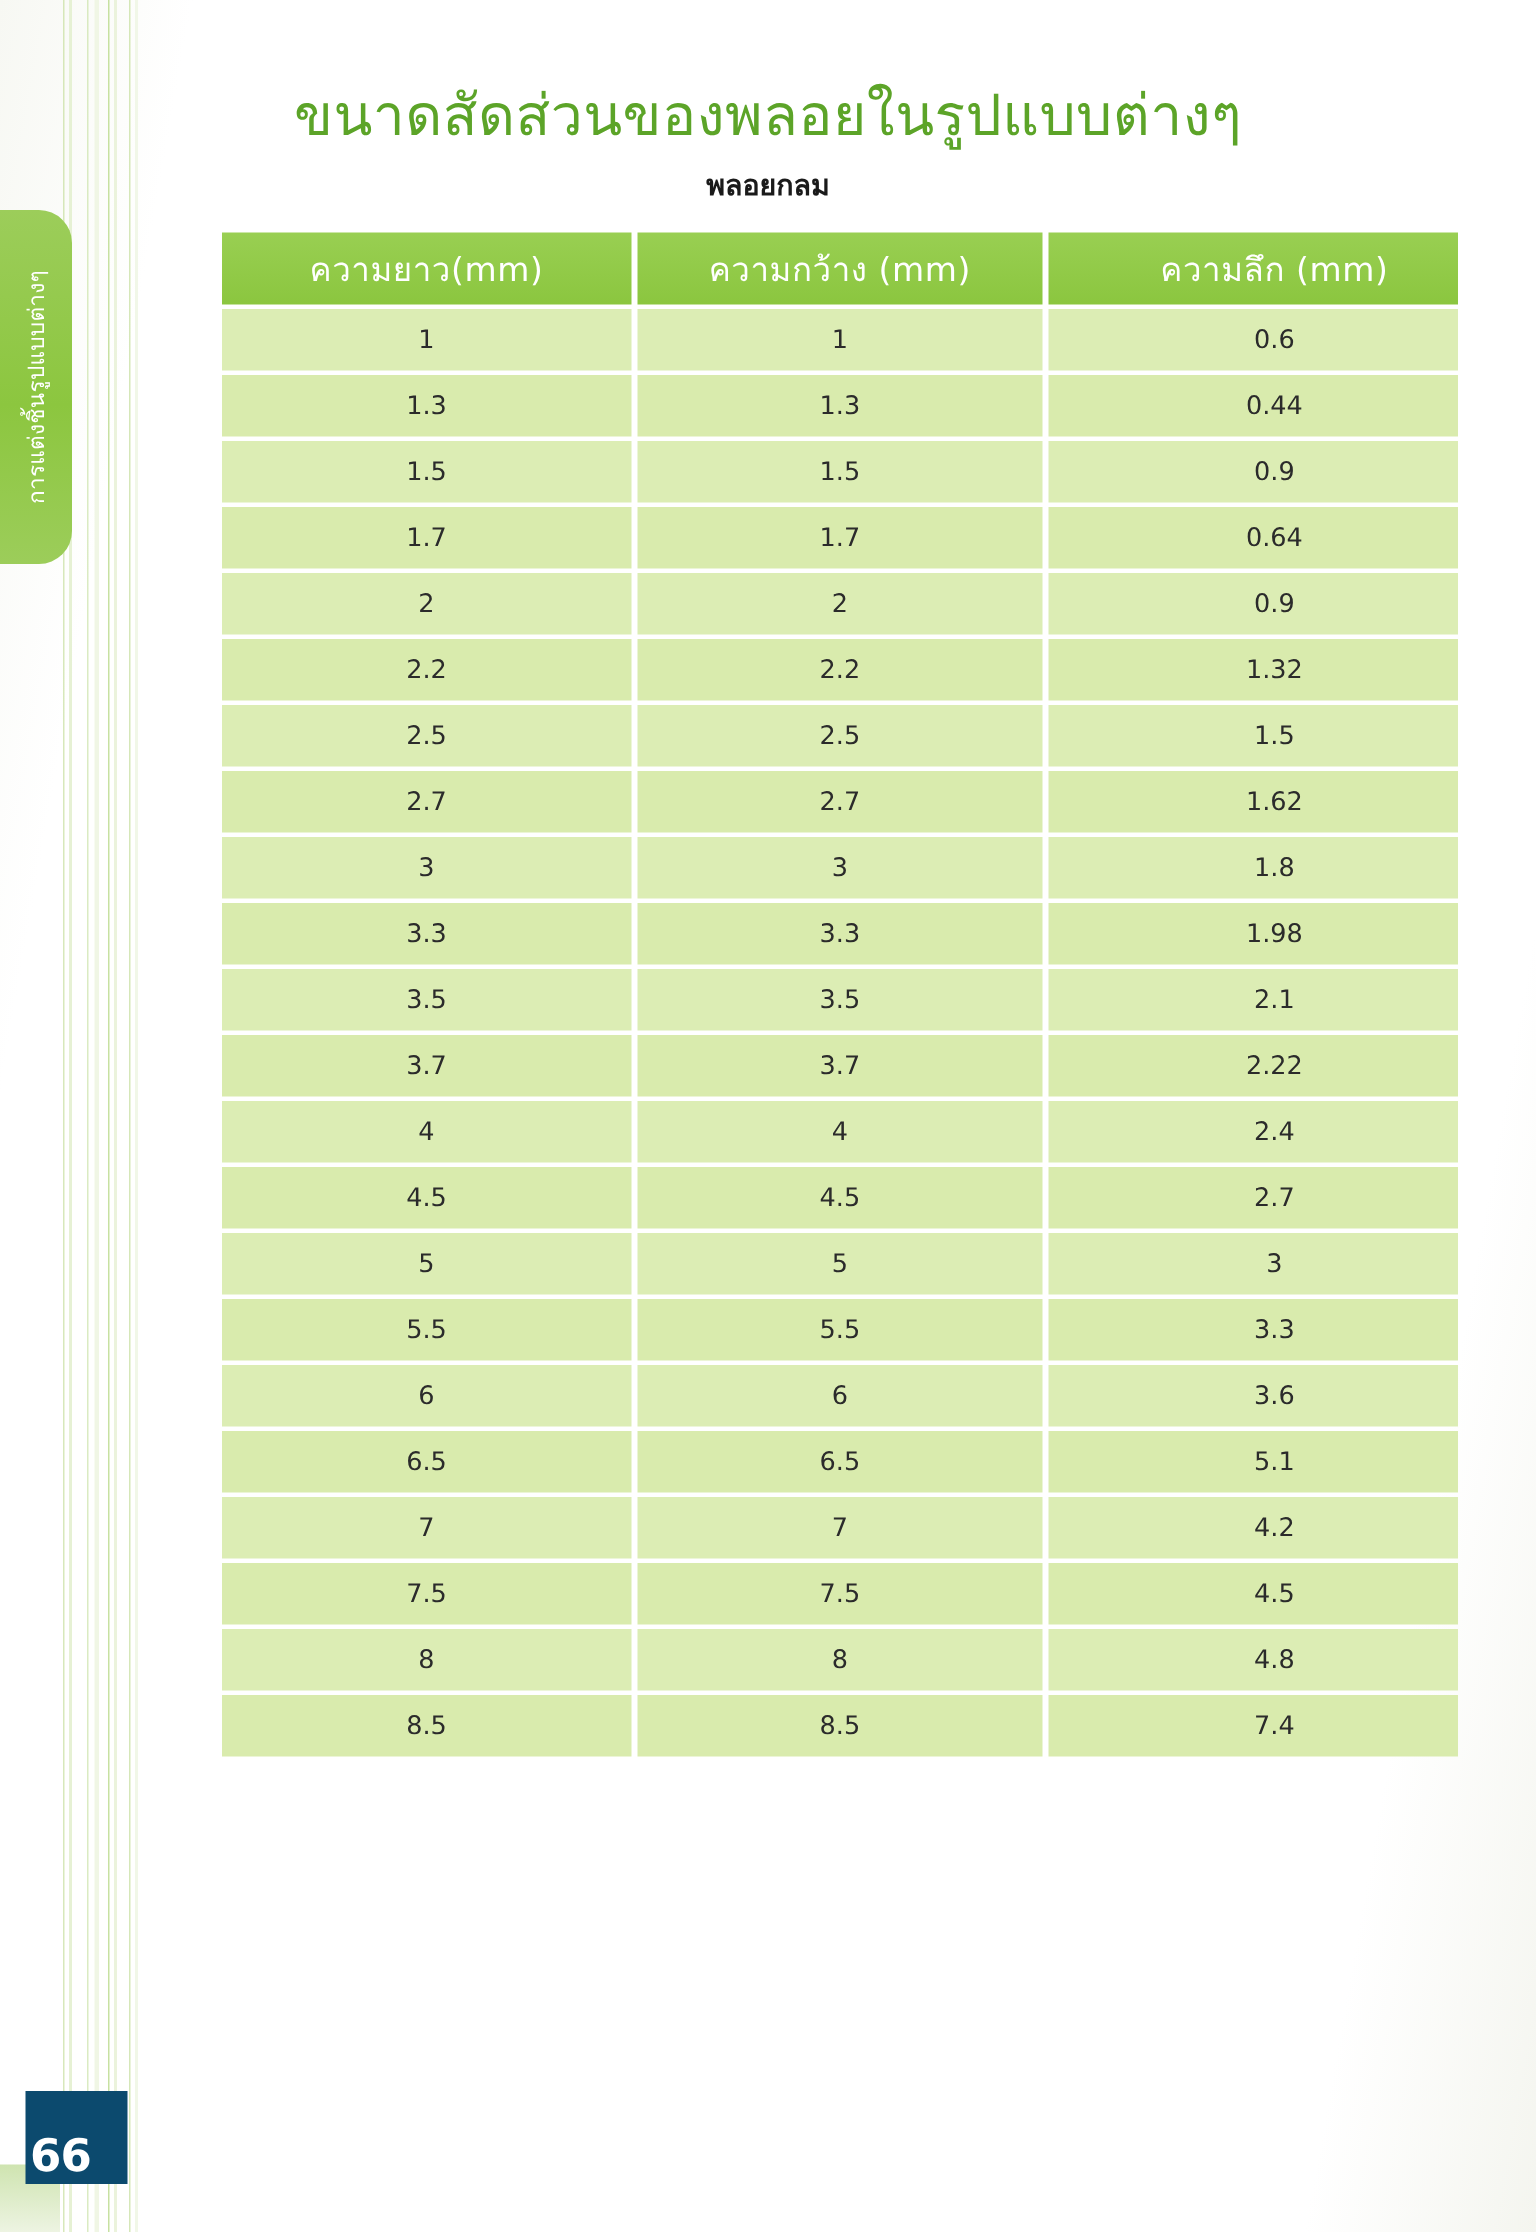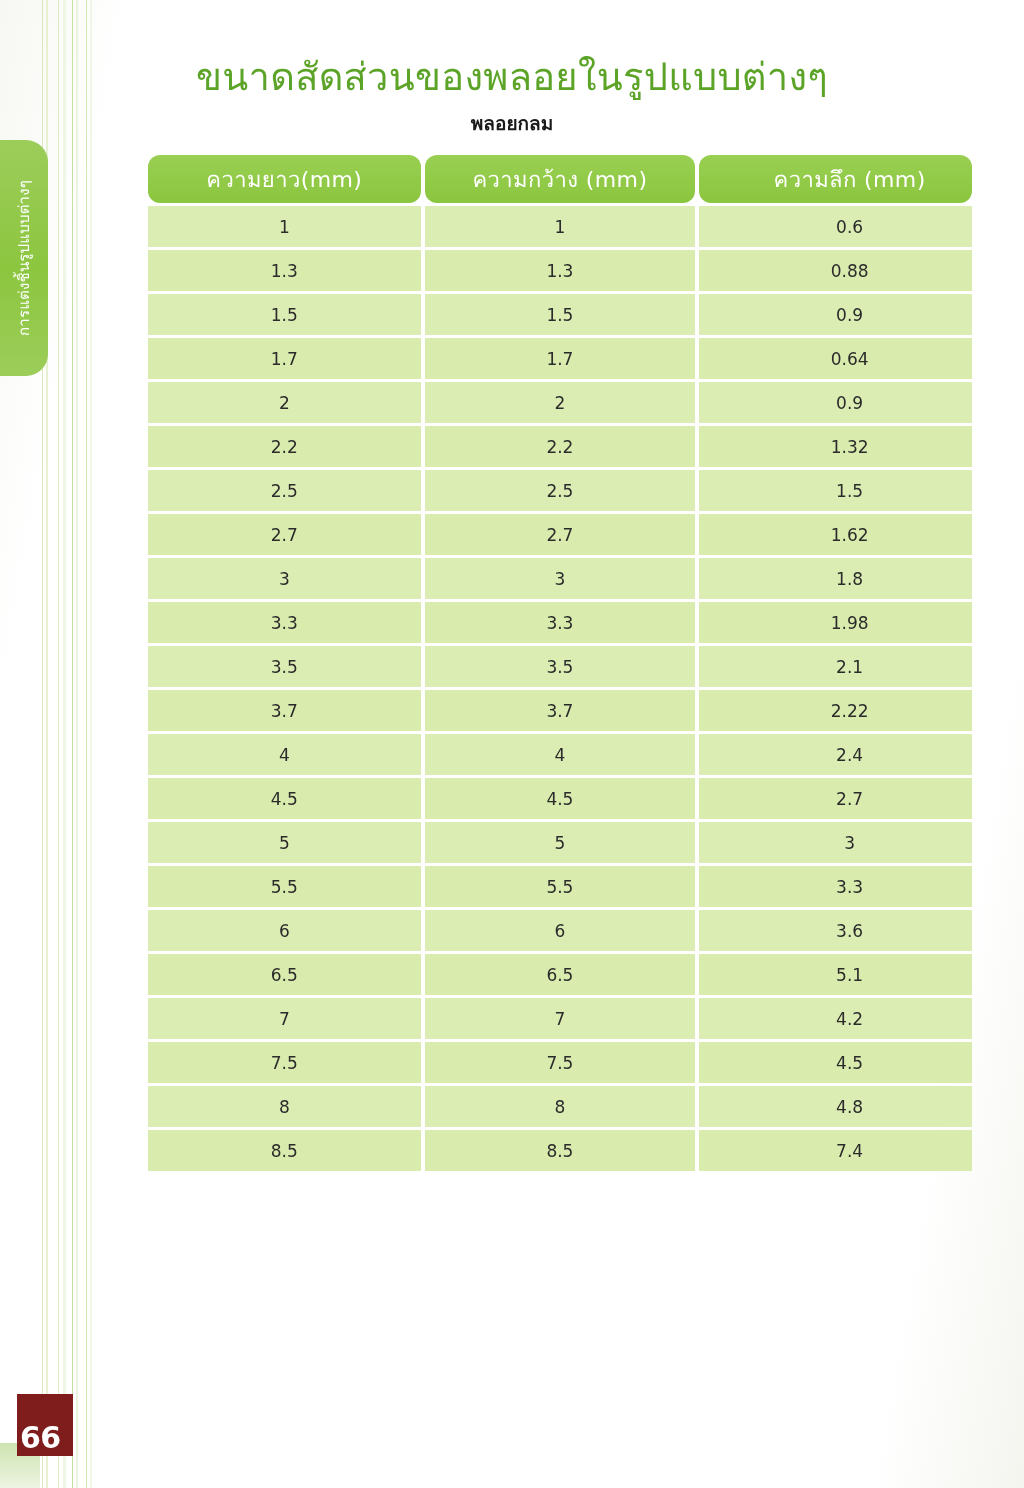--- a/index.html
+++ b/index.html
@@ -60,23 +60,23 @@
     font-size: 15px;
     letter-spacing: 0.2px;
     font-family: "DejaVu Sans", "Liberation Sans", sans-serif;
   }
 
   
   .page-number-block {
     position: absolute;
     left: 17px;
     top: 1394px;
-    width: 56px;
+    width: 68px;
     height: 62px;
-    background: #7f1d1d;
+    background: #0c4a6e;
   }
   .page-number-text {
     position: absolute;
     left: 3px;
     bottom: 3px;
     color: #ffffff;
     font-size: 30px;
     font-weight: 700;
     line-height: 1;
     letter-spacing: -0.5px;
@@ -138,21 +138,20 @@
   .col-1 { width: 272px; }
   .col-2 { width: 274px; padding-left: 28px; }
 
   .header-row .tcell {
     height: 48px;
     background: linear-gradient(180deg, #99cf52 0%, #8bc63f 100%);
     color: #ffffff;
     font-size: 22px;
     font-weight: 400;
     letter-spacing: 0.4px;
-    border-radius: 12px;
   }
 
   .body-row .tcell {
     height: 41px;
     background: #dcedb4;
   }
   
   .body-row:nth-child(odd) .tcell { background: #dcedb4; }
   .body-row:nth-child(even) .tcell { background: #d9ebad; }
 
@@ -196,21 +195,21 @@
       </div>
     <div id="table-body">
         <div class="trow body-row">
           <div class="tcell col-0">1</div>
           <div class="tcell col-1">1</div>
           <div class="tcell col-2">0.6</div>
         </div>
         <div class="trow body-row">
           <div class="tcell col-0">1.3</div>
           <div class="tcell col-1">1.3</div>
-          <div class="tcell col-2">0.88</div>
+          <div class="tcell col-2">0.44</div>
         </div>
         <div class="trow body-row">
           <div class="tcell col-0">1.5</div>
           <div class="tcell col-1">1.5</div>
           <div class="tcell col-2">0.9</div>
         </div>
         <div class="trow body-row">
           <div class="tcell col-0">1.7</div>
           <div class="tcell col-1">1.7</div>
           <div class="tcell col-2">0.64</div>

